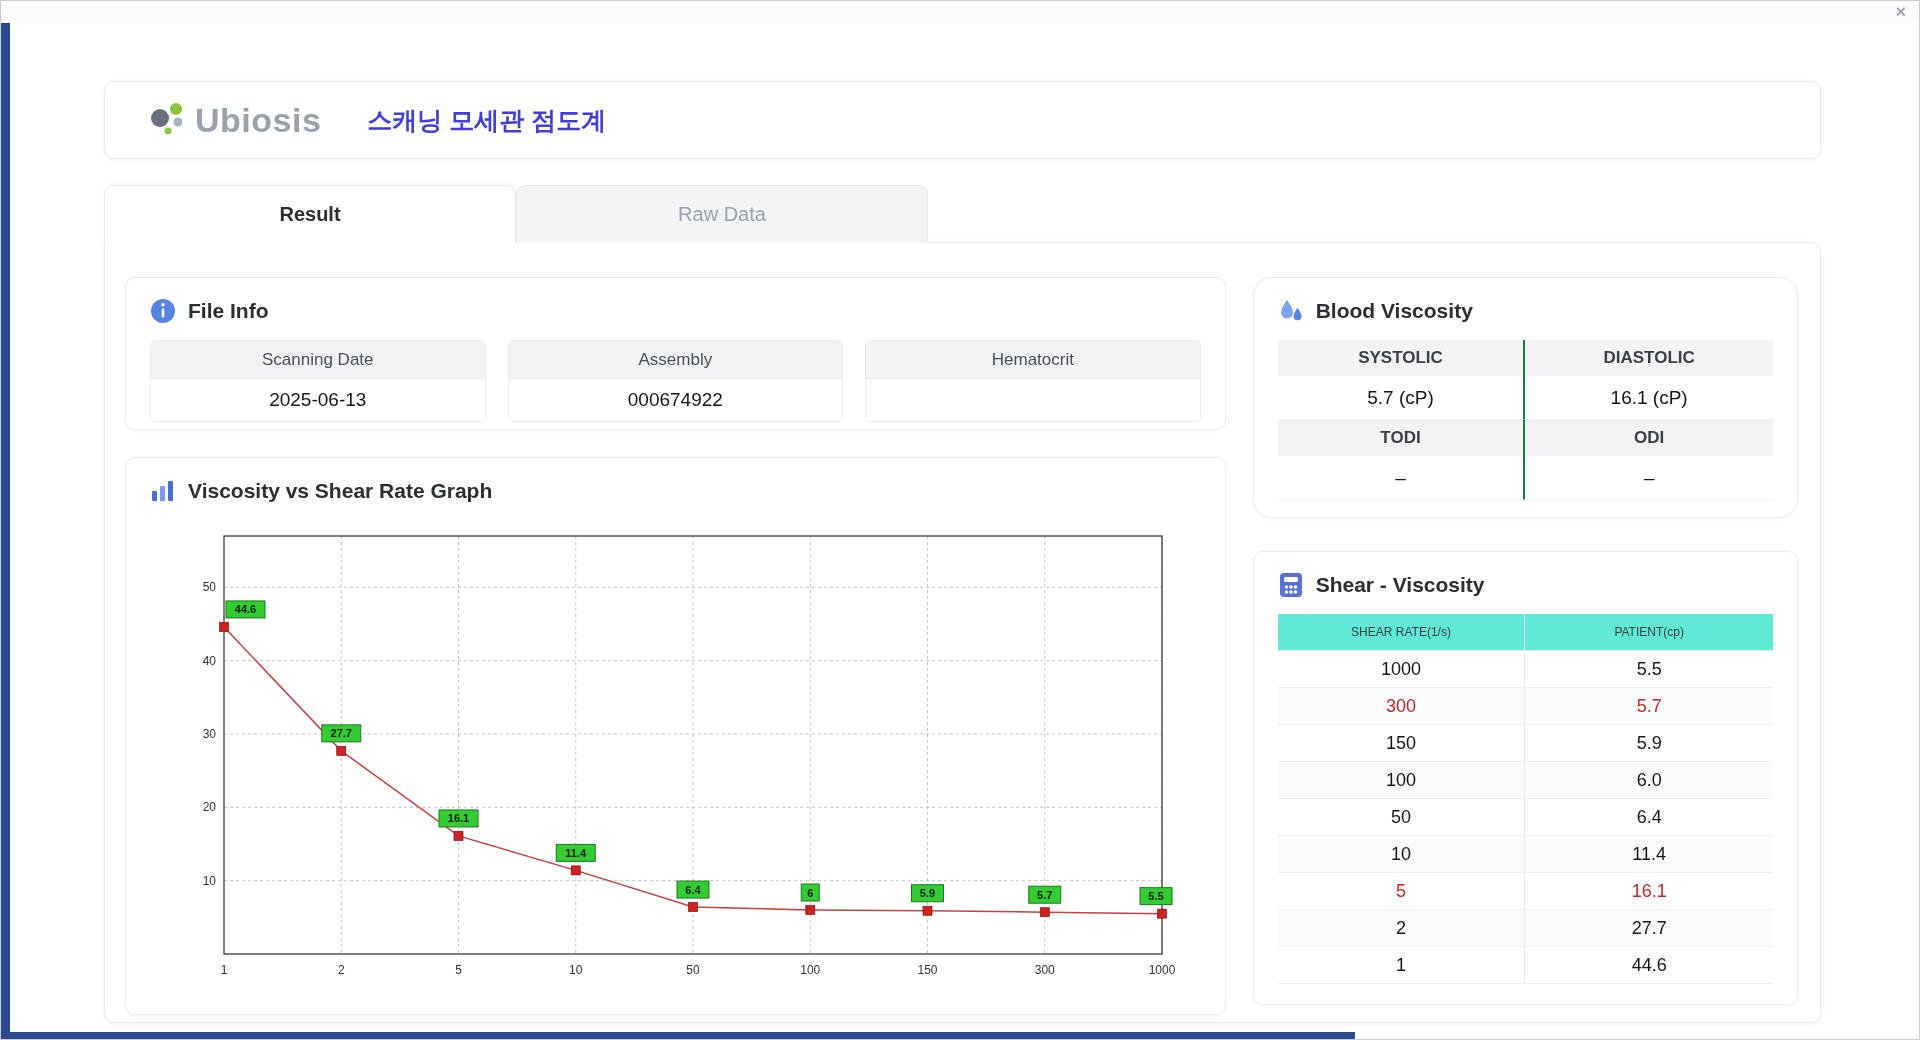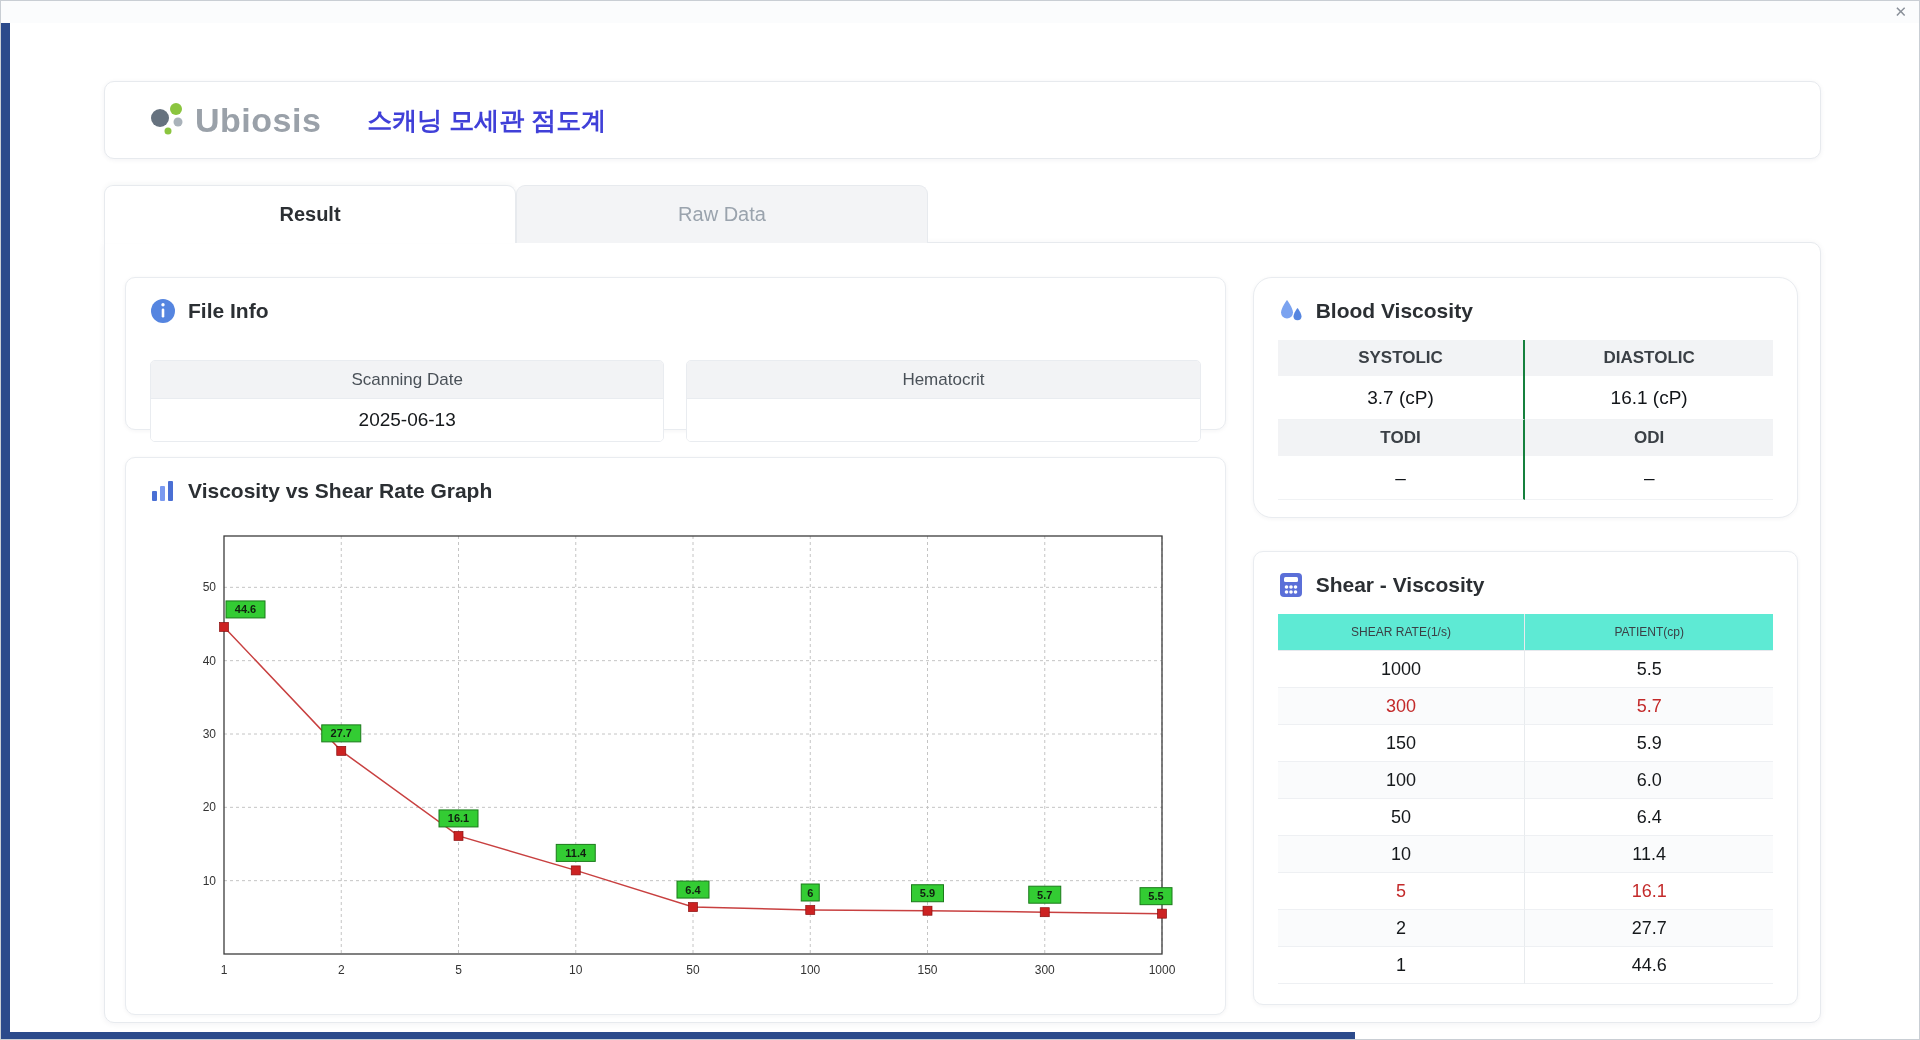--- a/index.html
+++ b/index.html
@@ -29,21 +29,21 @@
     padding:34px 22px 20px 20px; display:flex; gap:27px; }
   .col-left { width:1102px; display:flex; flex-direction:column; gap:27px; }
   .col-right { width:546px; display:flex; flex-direction:column; gap:33px; }
 
   .card { background:#fff; border:1px solid #e9ecf0; border-radius:10px; box-shadow:0 1px 4px rgba(30,40,60,.05); padding:20px 24px; }
   .section-title-row { display:flex; align-items:center; gap:12px; margin-bottom:16px; }
   .section-title { font-size:21px; font-weight:bold; color:#2b2f33; }
 
   
   .fields-row { display:flex; gap:22px; }
-  .field { flex:1; border:1px solid #e9ecf0; border-radius:5px; overflow:hidden;margin-top:20px; }
+  .field { flex:1; border:1px solid #e9ecf0; border-radius:5px; overflow:hidden; }
   .field-label { background:#f2f3f5; height:38px; line-height:38px; text-align:center; font-size:17px; color:#4a5158; border-bottom:1px solid #e9ecf0; }
   .field-value { height:42px; line-height:42px; text-align:center; font-size:19px; color:#15181b; background:#fff; }
 
   
   .chart-wrap { padding-left:22px; }
 
   
   .bv-grid { display:grid; grid-template-columns:1fr 1fr; }
   .bv-cell { text-align:center; }
   .bv-h { background:#f2f3f5; height:36px; line-height:36px; font-size:17px; font-weight:600; color:#3b4046; }
@@ -101,20 +101,24 @@
               <rect x="11.7" y="10.5" width="2.6" height="9" rx="1.2" fill="#fff"></rect>
               <circle cx="13" cy="6.8" r="1.7" fill="#fff"></circle>
             </svg>
           </span>
           <span class="section-title">File Info</span>
         </div>
         <div class="fields-row" id="file-fields">
             <div class="field">
               <div class="field-label">Scanning Date</div>
               <div class="field-value">2025-06-13</div>
+            </div>
+            <div class="field">
+              <div class="field-label">Assembly</div>
+              <div class="field-value">000674922</div>
             </div>
             <div class="field">
               <div class="field-label">Hematocrit</div>
               <div class="field-value"></div>
             </div>
           </div>
       </div>
 
       <div class="card" style="flex:1;">
         <div class="section-title-row">
@@ -198,21 +202,21 @@
             <svg width="26" height="26" viewBox="0 0 26 26">
               <path d="M9 2 C9 2 3 10 3 14.5 a6 6 0 0 0 12 0 C15 10 9 2 9 2 Z" fill="#7ba3f0"></path>
               <path d="M19.5 10 C19.5 10 15.5 15.3 15.5 18.3 a4 4 0 0 0 8 0 C23.5 15.3 19.5 10 19.5 10 Z" fill="#5585e0"></path>
             </svg>
           </span>
           <span class="section-title">Blood Viscosity</span>
         </div>
         <div class="bv-grid" id="bv-grid">
             <div class="bv-cell bv-h divider">SYSTOLIC</div>
             <div class="bv-cell bv-h">DIASTOLIC</div>
-            <div class="bv-cell bv-v divider">3.7 (cP)</div>
+            <div class="bv-cell bv-v divider">5.7 (cP)</div>
             <div class="bv-cell bv-v">16.1 (cP)</div>
             <div class="bv-cell bv-h divider">TODI</div>
             <div class="bv-cell bv-h">ODI</div>
             <div class="bv-cell bv-v divider">–</div>
             <div class="bv-cell bv-v">–</div>
           </div>
       </div>
 
       <div class="card" style="flex:1;">
         <div class="section-title-row">

